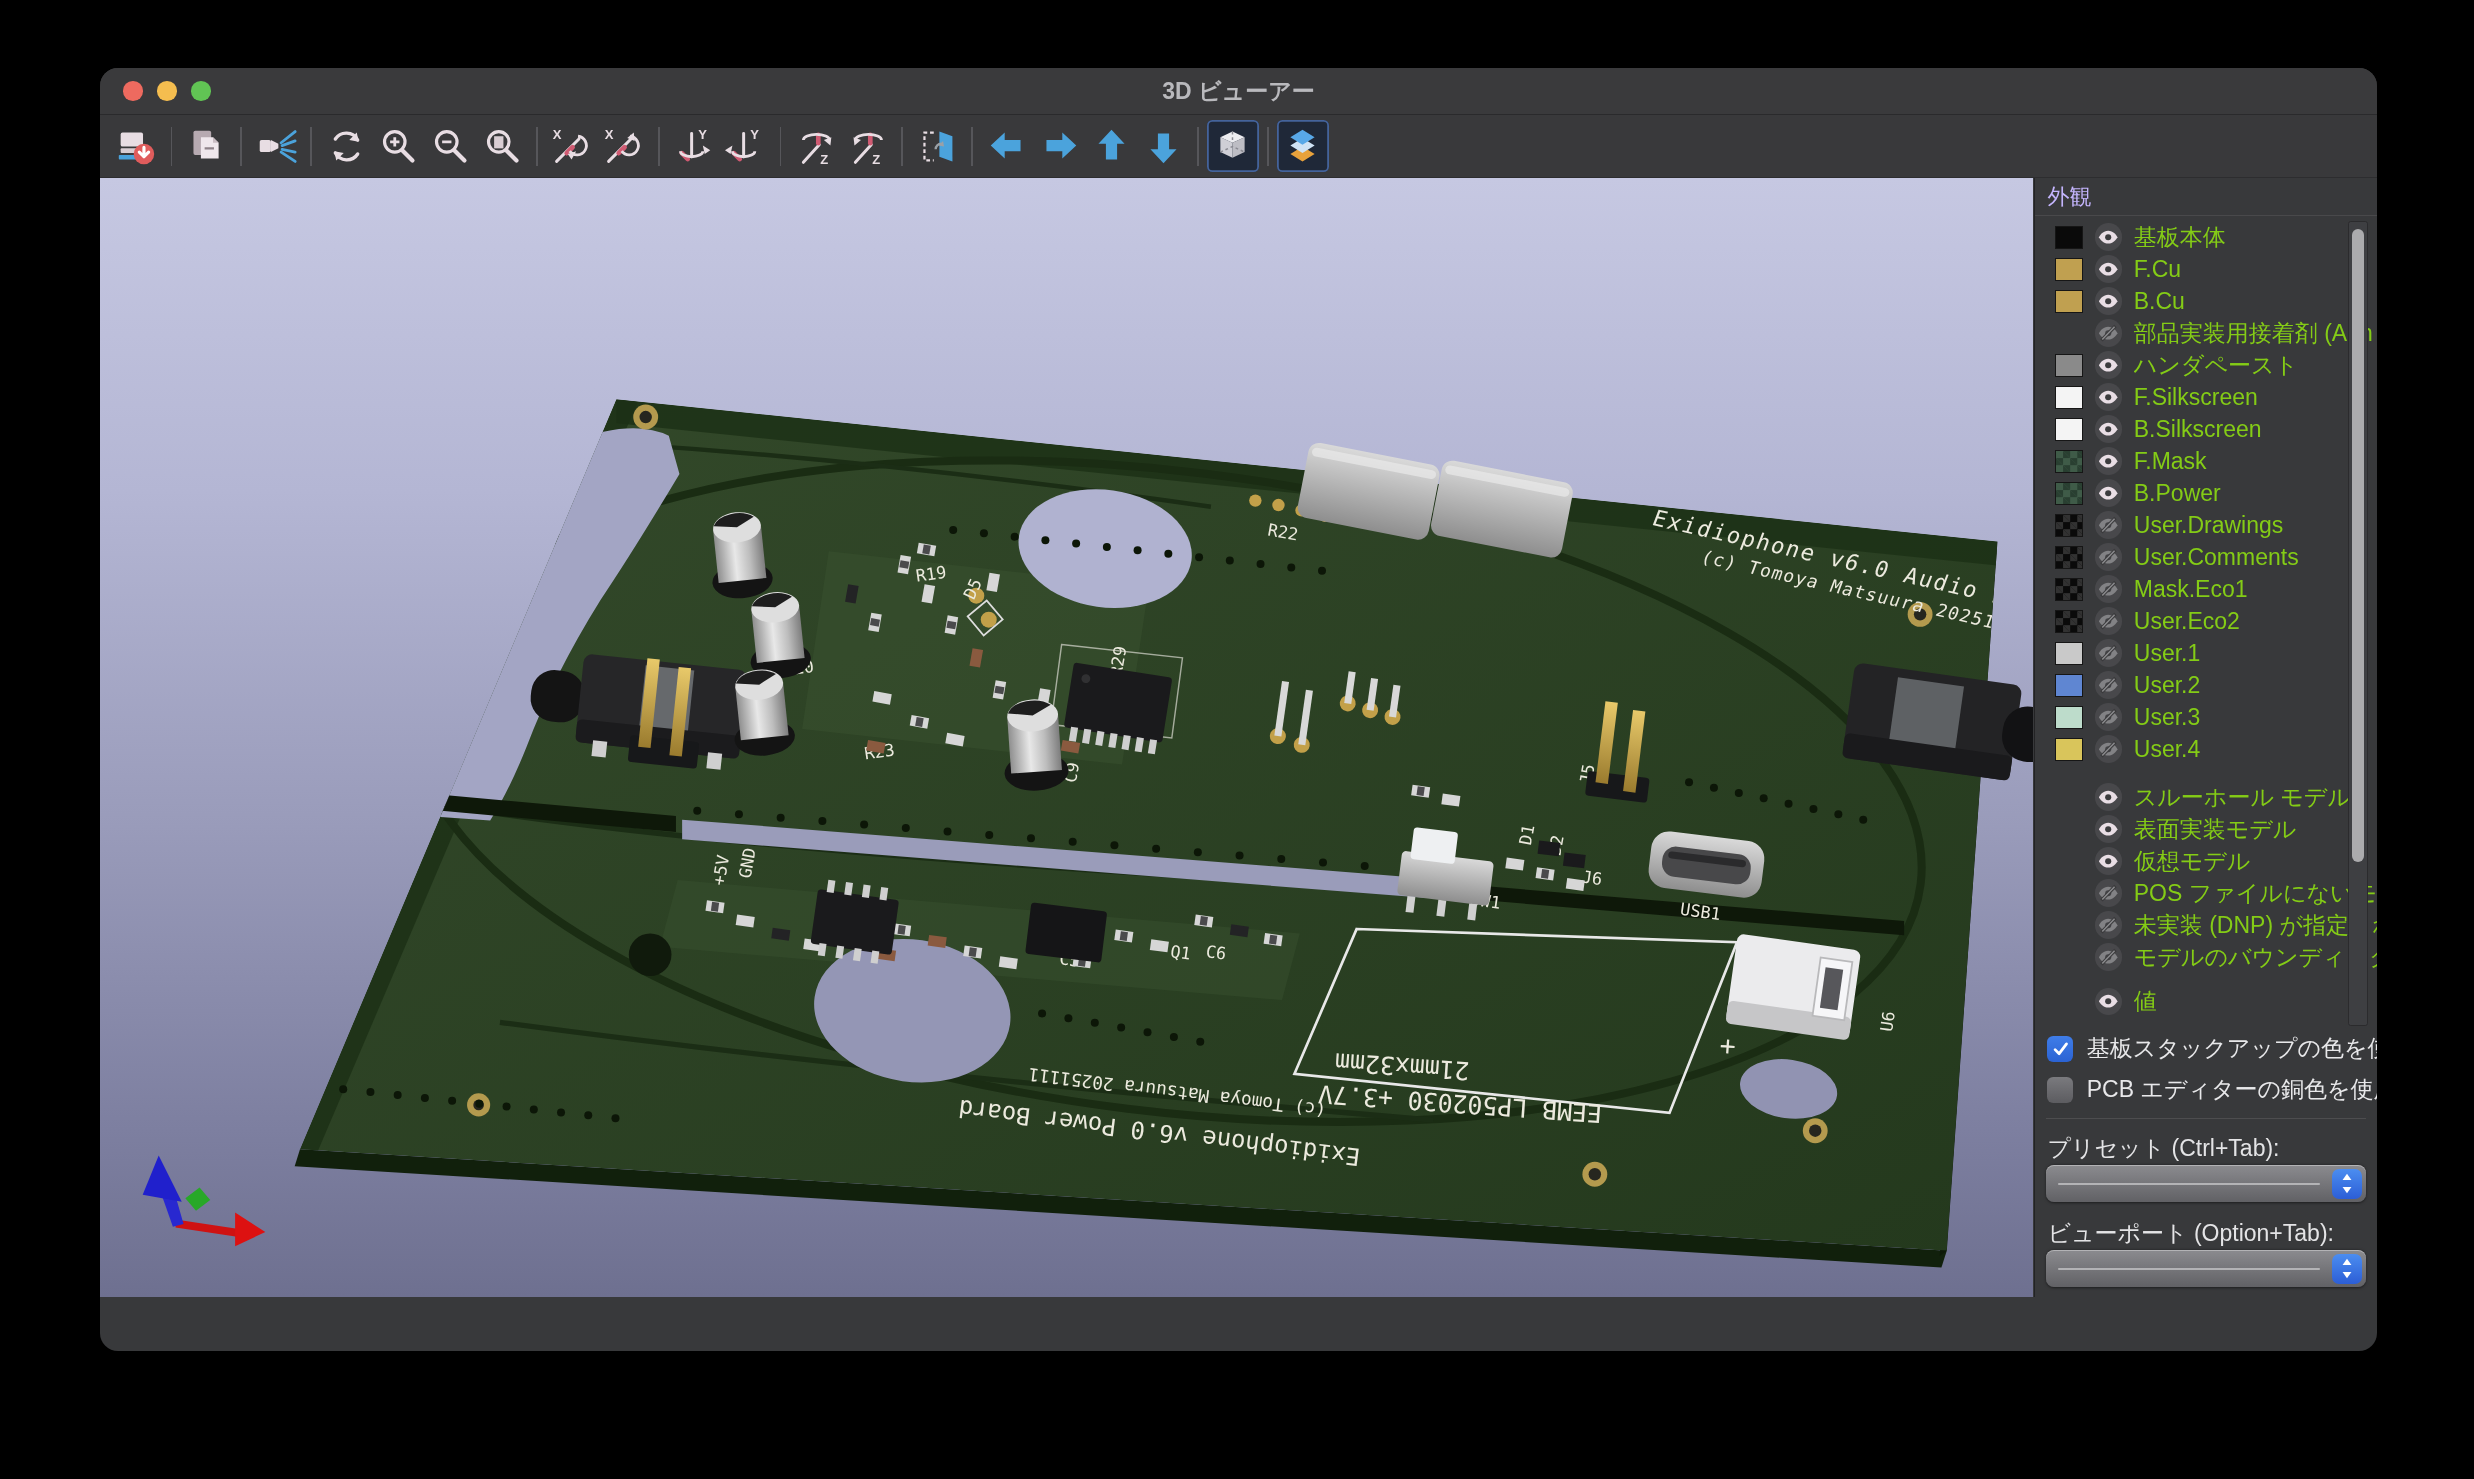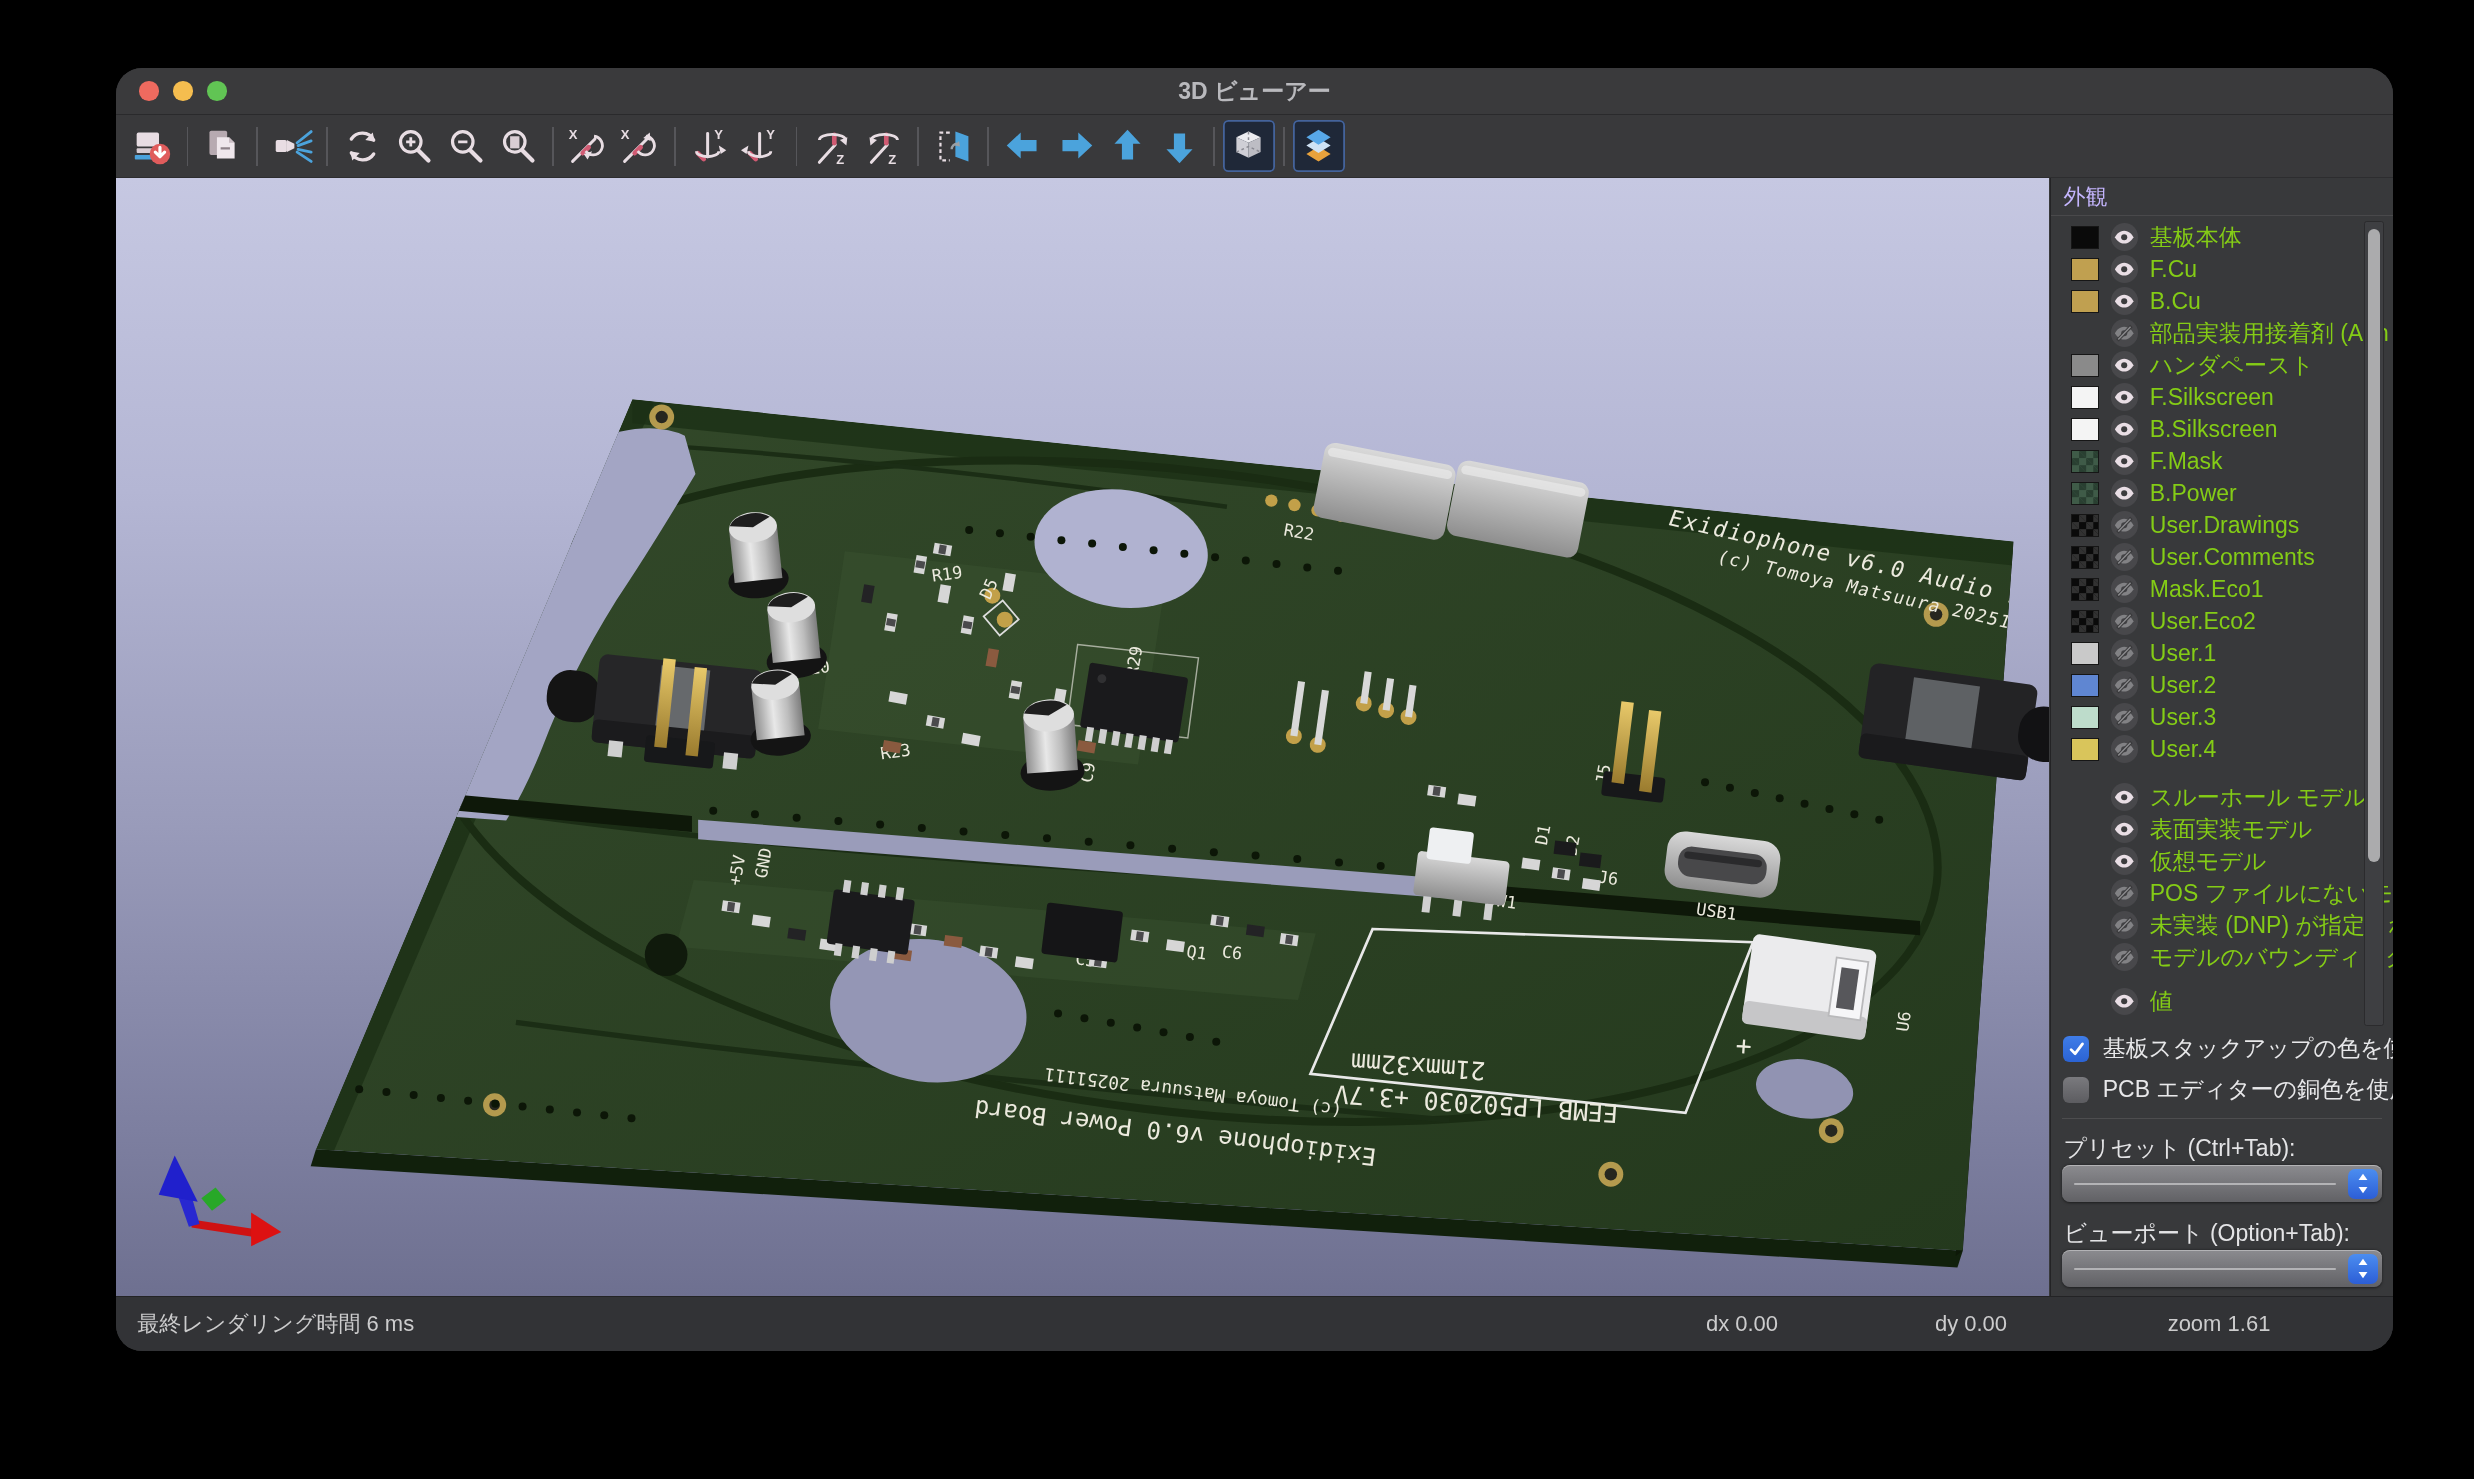--- a/index.html
+++ b/index.html
@@ -1,19 +1,19 @@
 <!DOCTYPE html>
 <html style="font-size:14.2px"><head>
 <meta charset="utf-8">
 <style>
   html,body{margin:0;padding:0}
   body{width:2475px;height:1479px;background:#000;position:relative;overflow:hidden;
        font-family:"Liberation Sans",sans-serif}
-  .window{position:absolute;left:116px;top:68px;width:2277px;height:1283px;background:#38393b;
-          border-radius:26px;overflow:hidden;box-shadow:0 27px 71px rgba(0,0,0,.85)}
+  .window{position:absolute;left:100px;top:68px;width:2277px;height:1283px;background:#38393b;
+          border-radius:18px;overflow:hidden;box-shadow:0 27px 71px rgba(0,0,0,.85)}
   
   .titlebar{position:absolute;top:0;left:0;right:0;height:46px;background:#3a3a3c;border-bottom:0.9px solid #2a2a2c}
   .traffic{position:absolute;top:13.3px;width:19.6px;height:19.6px;border-radius:50%}
   #tl-close{left:23px;background:#ee6a5f}
   #tl-min{left:57px;background:#f5bd4f}
   #tl-max{left:91px;background:#61c454}
   .title{position:absolute;left:0;right:0;top:0;line-height:46px;text-align:center;
          font-size:23px;font-weight:bold;color:#b9b9bd}
   
   .toolbar{position:absolute;top:47px;left:0;right:0;height:63px;background:#39393b;display:flex;
@@ -986,20 +986,14 @@
         <div class="cap">
           <svg viewBox="0 0 16 26">
               <path d="M8 2l5 7H3z" fill="#fff"></path>
               <path d="M8 24l-5-7h10z" fill="#fff"></path>
             </svg>
         </div>
       </div>
     </div>
   </div>
 
-  <div class="statusbar">
-    <span id="st-render">最終レンダリング時間 6 ms</span>
-    <span id="st-dx">dx 0.00</span>
-    <span id="st-dy">dy 0.00</span>
-    <span id="st-zoom">zoom 1.61</span>
-  </div>
 </div>
 
 
 </body></html>

